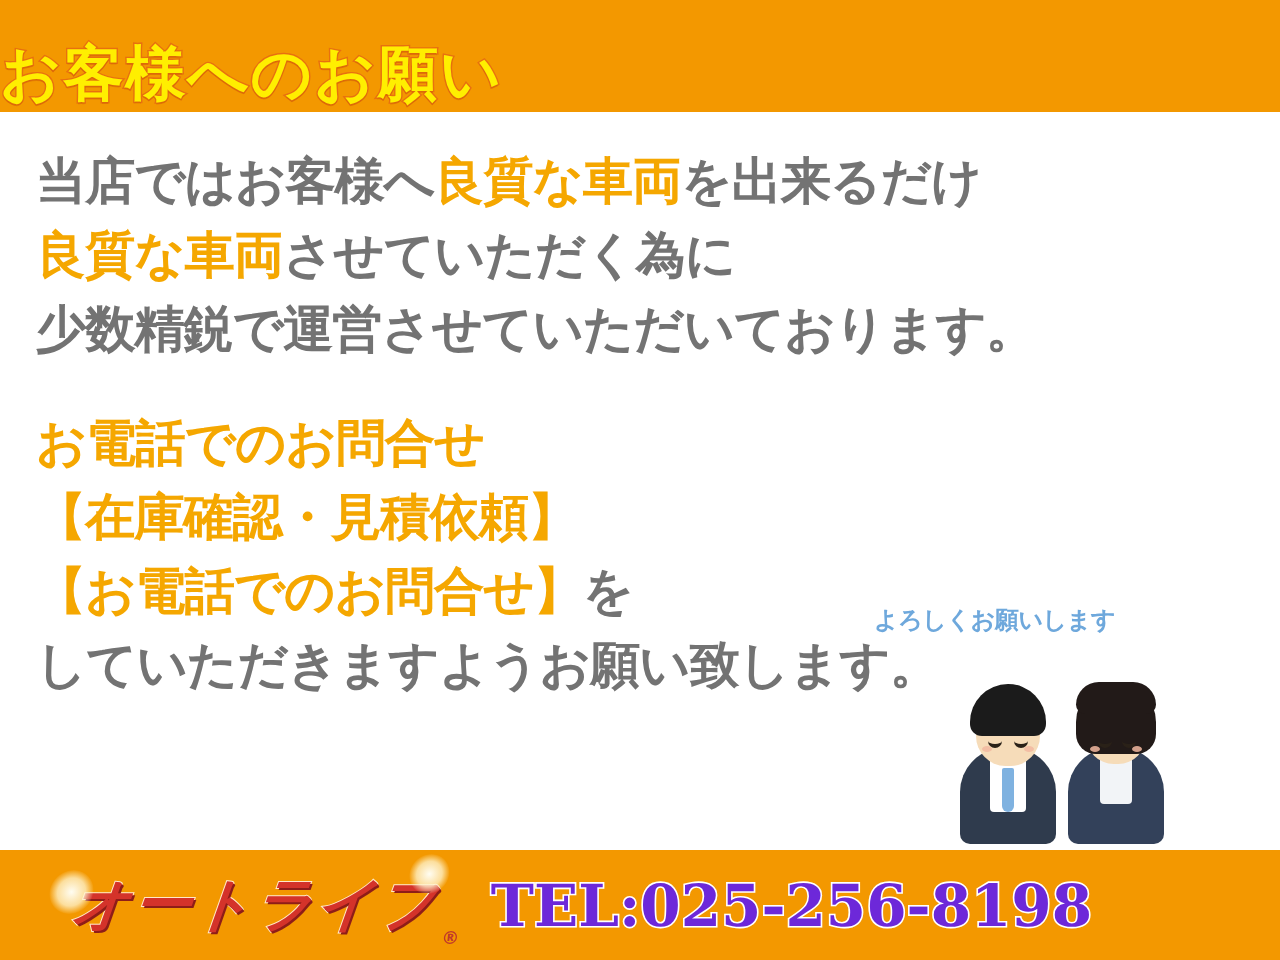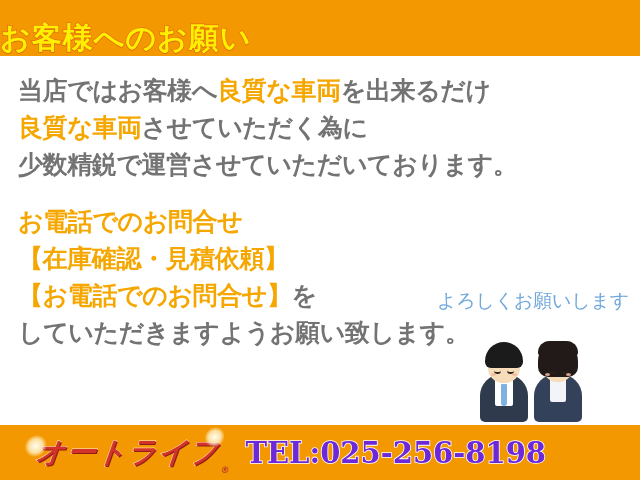--- a/index.html
+++ b/index.html
@@ -60,23 +60,23 @@
     height: 20px;
     line-height: 20px;
   }
   .seg-red   { color: #737373; }
   .seg-amber { color: #f5a700; }
 
   
   .greeting {
     position: absolute;
     left: 437px;
-    top: 288px;
-    font-size: 19px;
-    font-weight: normal;
+    top: 302px;
+    font-size: 12px;
+    font-weight: bold;
     color: #6ea8dc;
     letter-spacing: -0.2px;
     white-space: nowrap;
   }
 
   .illustration {
     position: absolute;
     left: 478px;
     top: 332px;
     width: 108px;

